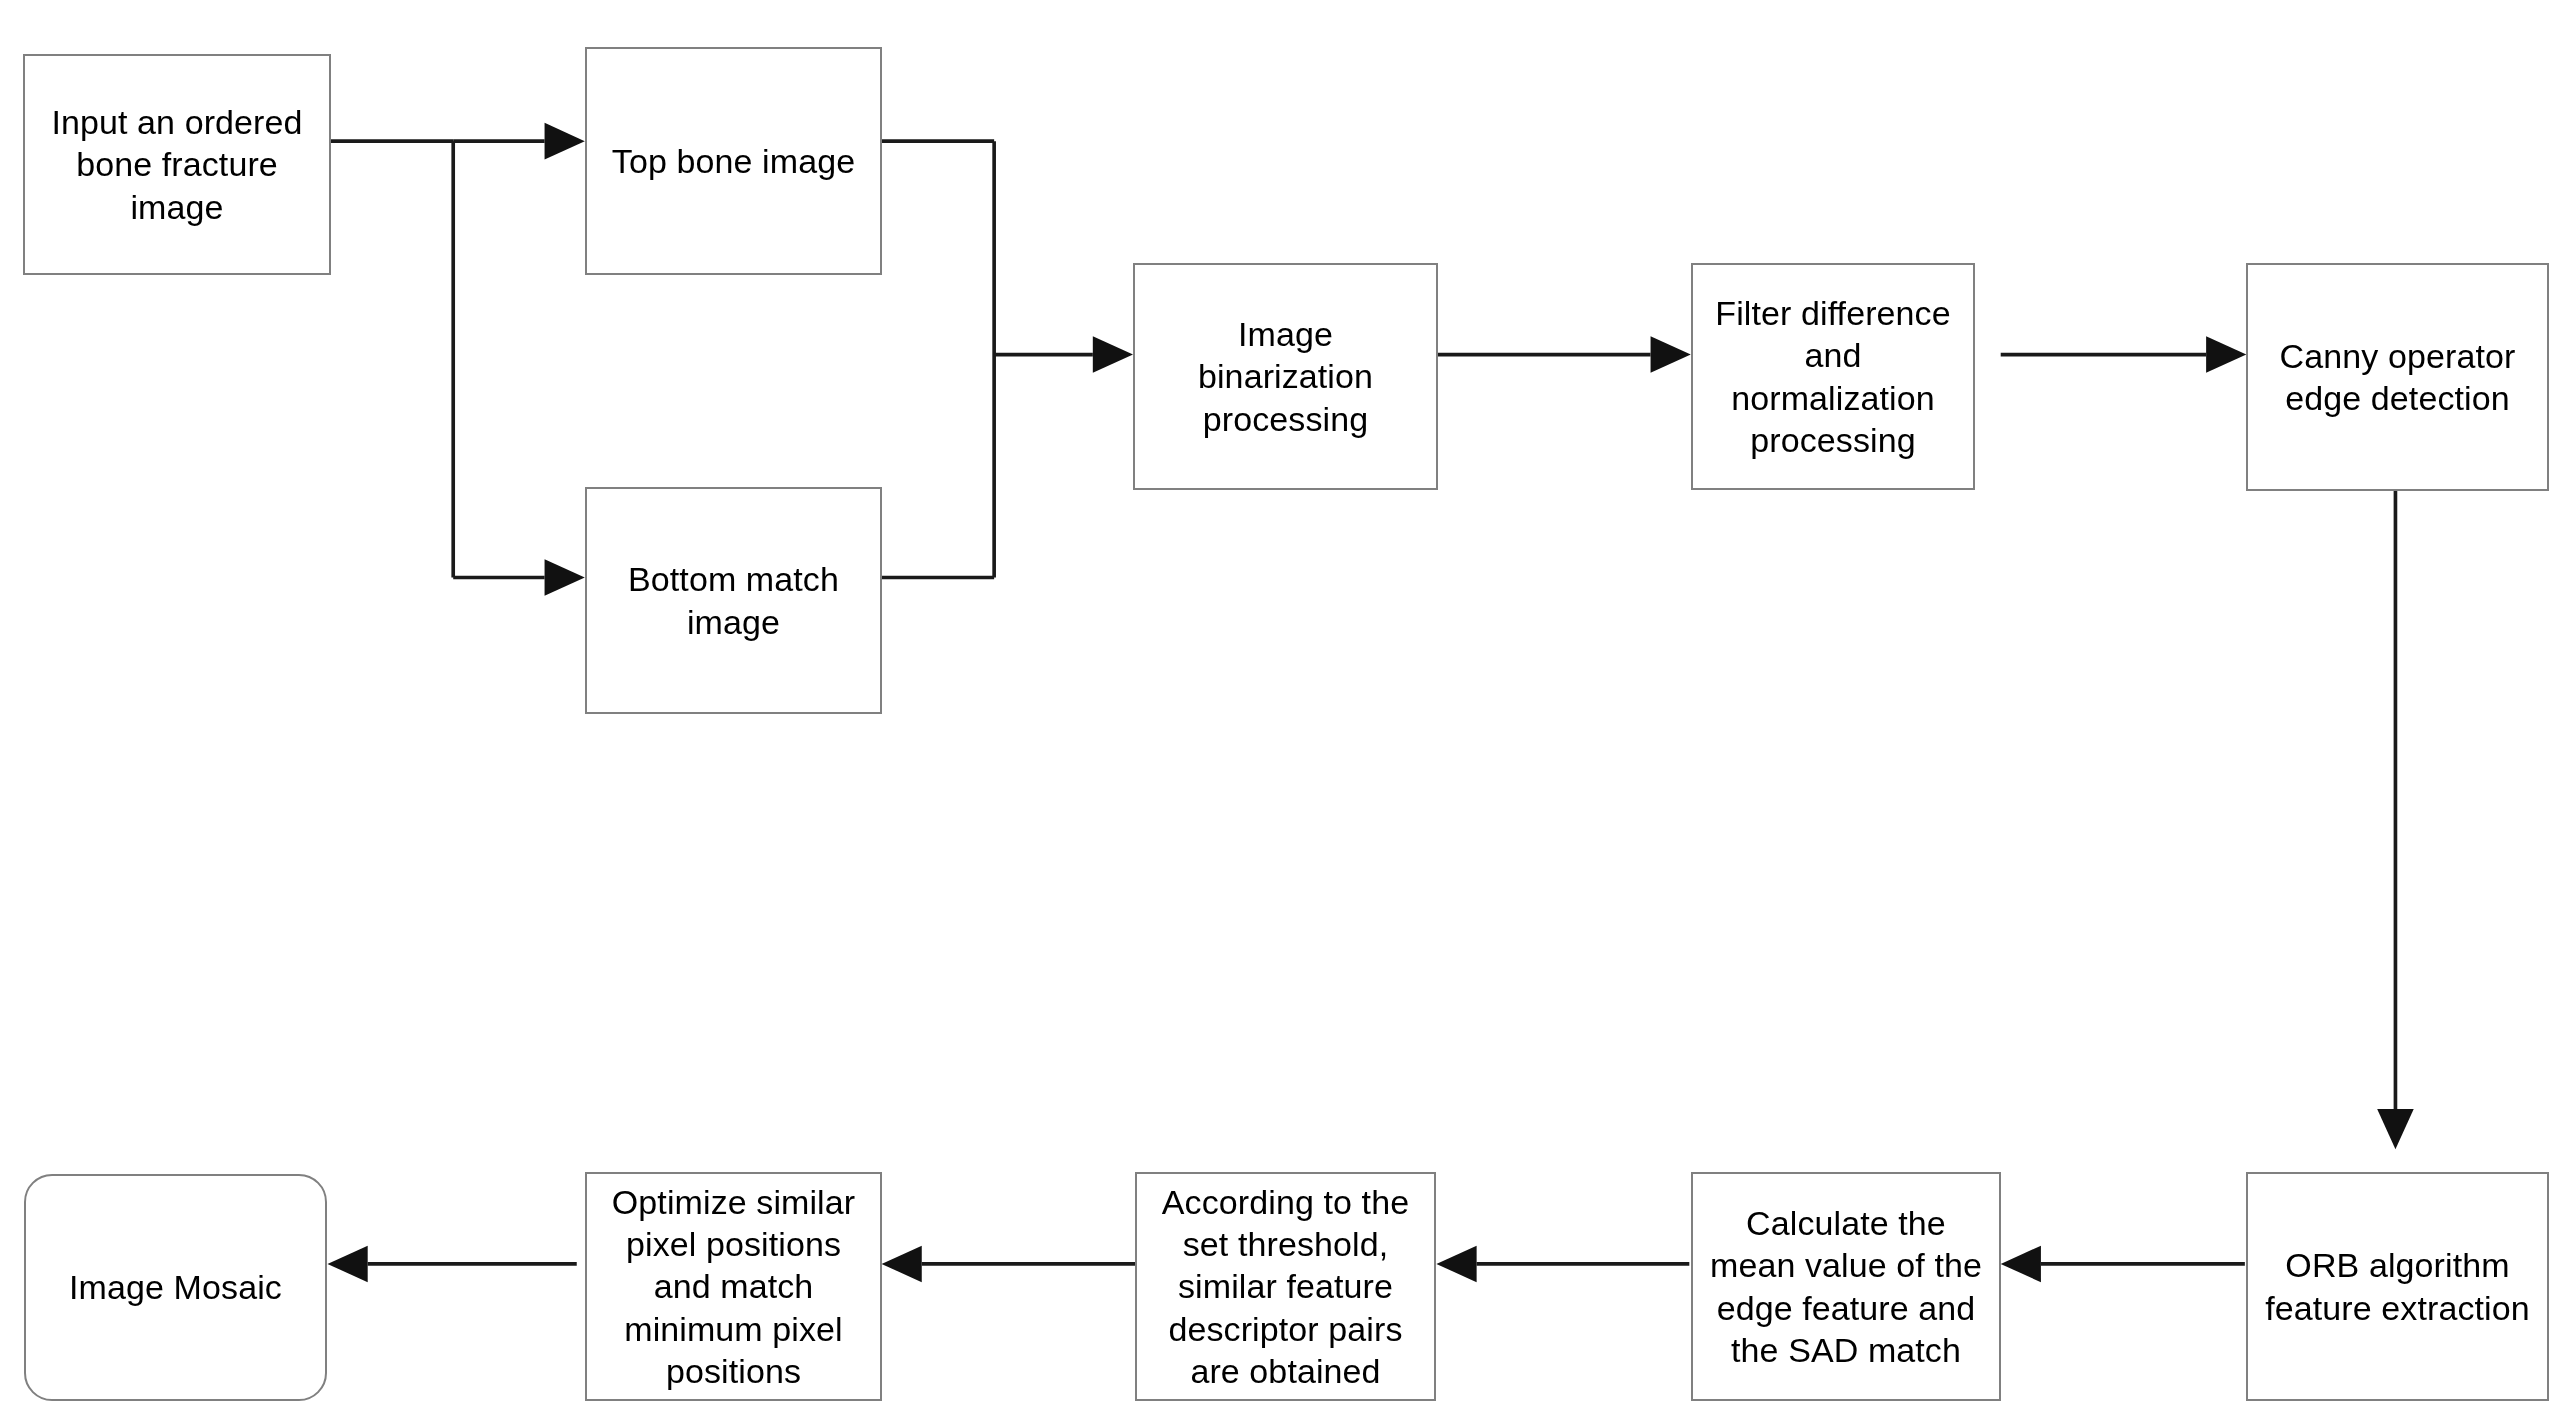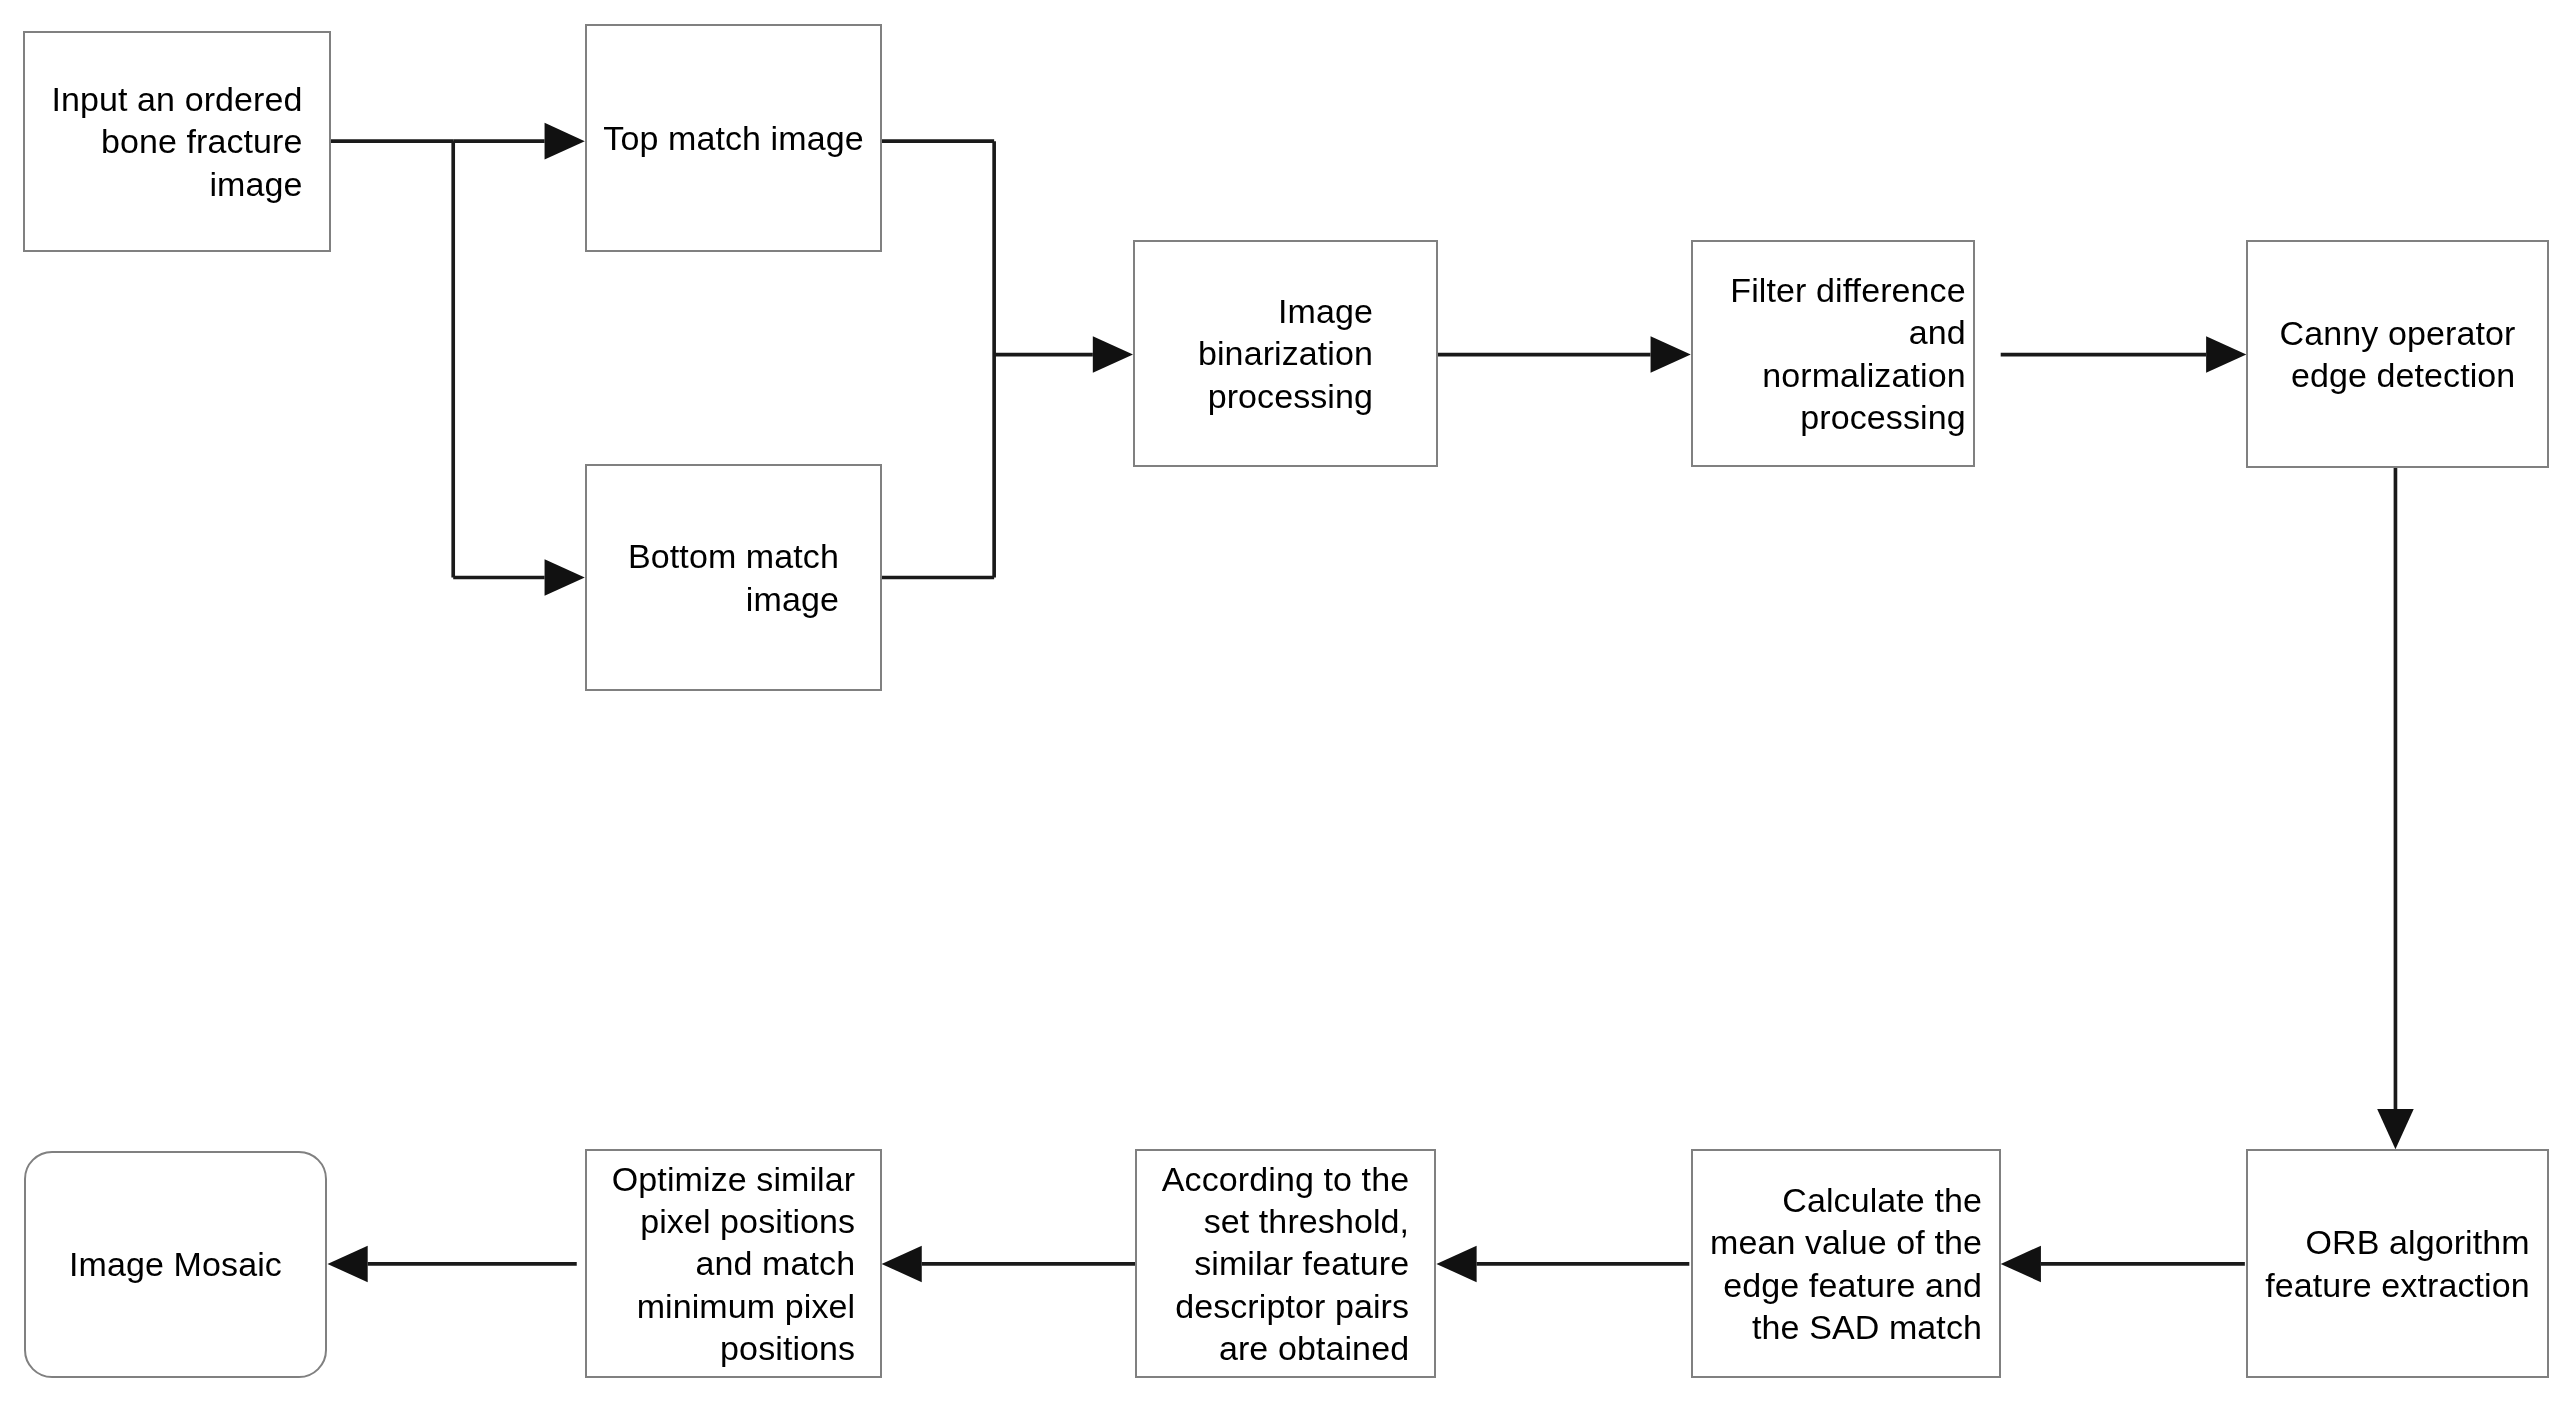--- a/index.html
+++ b/index.html
@@ -29,21 +29,22 @@
     display: block;
   }
   .node-box {
     position: absolute;
     box-sizing: border-box;
     border: 2.2px solid #808080;
     background: #ffffff;
     display: flex;
     align-items: center;
     justify-content: center;
-    text-align: right;
+    text-align: center;
+    margin-top: 23px;
   }
   .node-label {
     display: block;
     font-family: "Liberation Sans", sans-serif;
     font-size: 34px;
     line-height: 1.24;
     color: #000000;
     white-space: pre-line;
     padding: 0 7.3px;
     letter-spacing: 0.1px;
@@ -134,21 +135,21 @@
 
   </svg>
 
   <div class="node-box" style="left:23px; top:31px; width:308px; height:221px;">
     <span class="node-label">Input an ordered
 bone fracture
 image</span>
   </div>
 
   <div class="node-box" style="left:585px; top:24px; width:297px; height:228px;">
-    <span class="node-label">Top match  image</span>
+    <span class="node-label">Top bone  image</span>
   </div>
 
   <div class="node-box" style="left:585px; top:464px; width:297px; height:227px;">
     <span class="node-label">Bottom match
 image</span>
   </div>
 
   <div class="node-box" style="left:1133px; top:240px; width:305px; height:227px;">
     <span class="node-label">Image
 binarization

